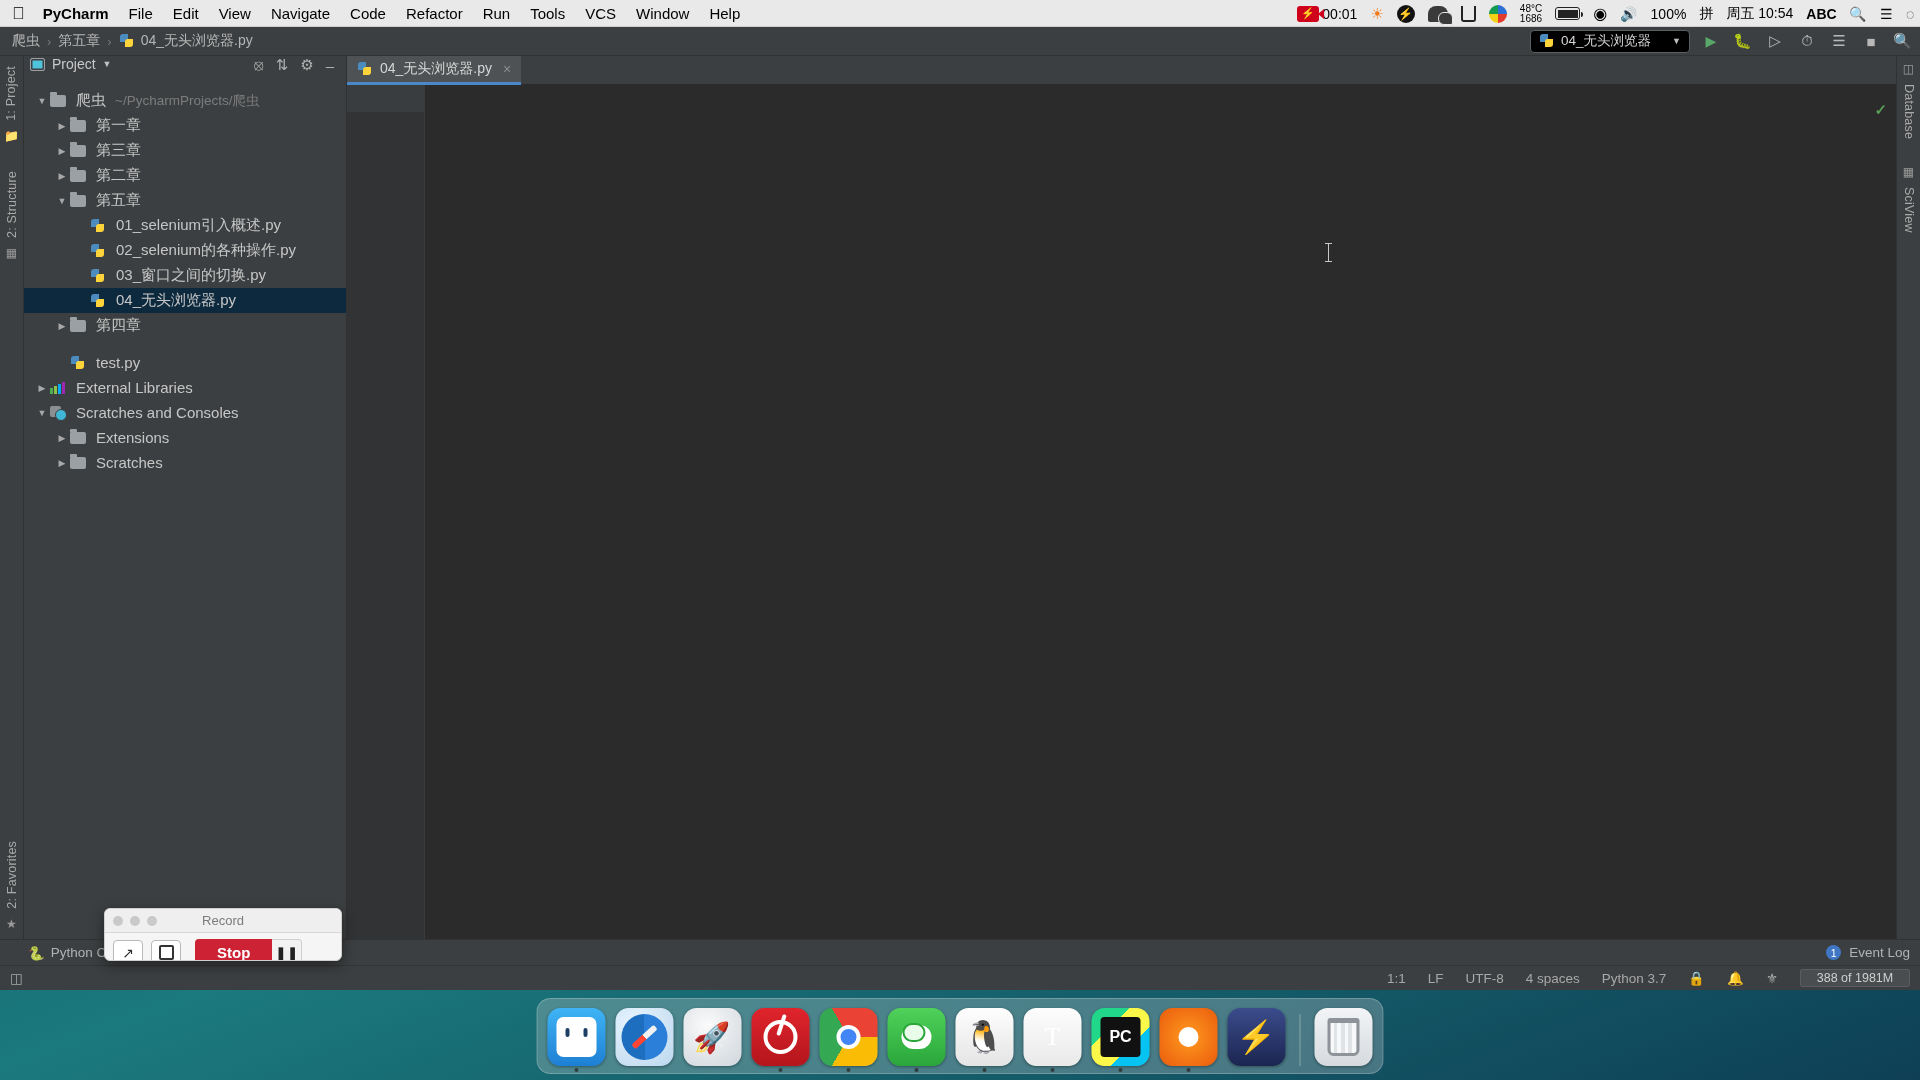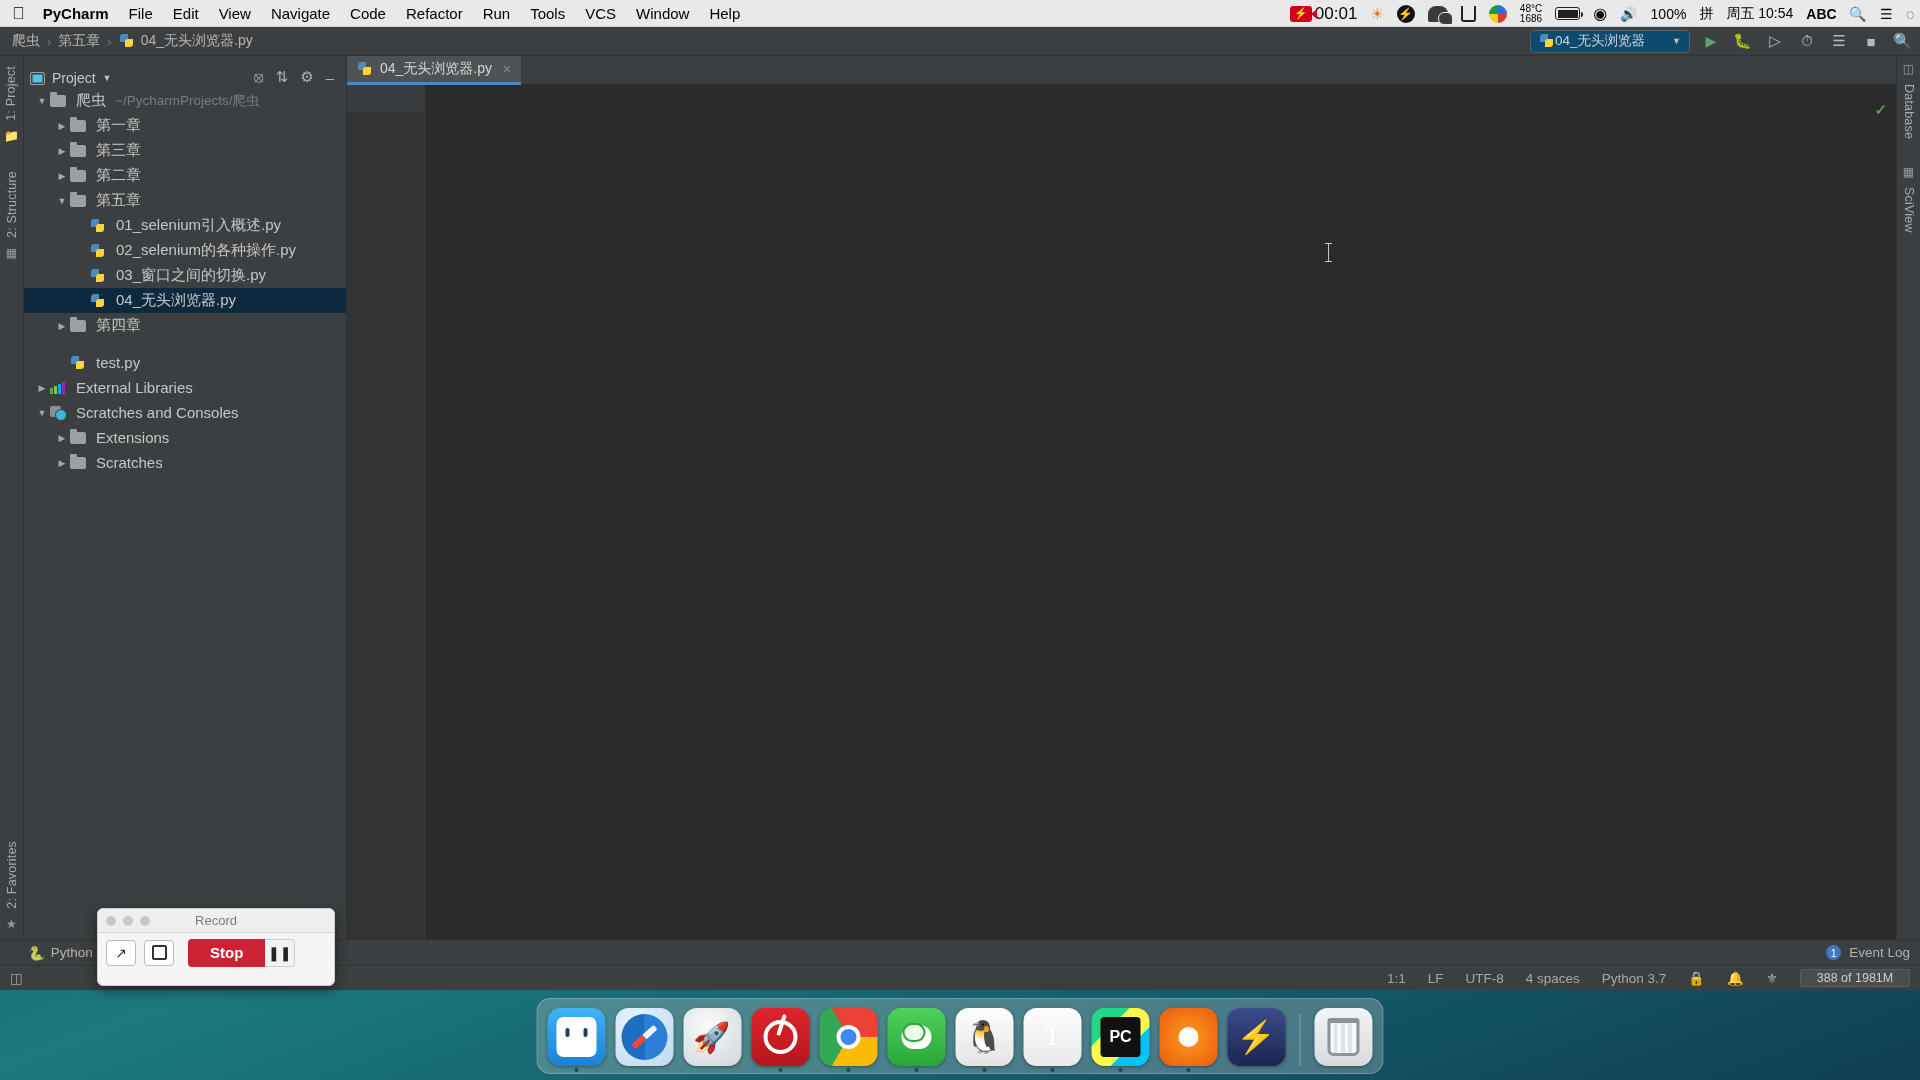--- a/index.html
+++ b/index.html
@@ -41,21 +41,21 @@
   }
   .rec-cam::after {
     content: ""; position: absolute; right: -5px; top: 3px;
     border-top: 5px solid transparent; border-bottom: 5px solid transparent;
     border-right: 6px solid #d0021b;
   }
   .rec-cam span {
     position: absolute; inset: 0; color: #fff; font-size: 11px;
     display: flex; align-items: center; justify-content: center; font-weight: bold;
   }
-  .rec-time { font-variant-numeric: tabular-nums; font-size: 17px; }
+  .rec-time { font-variant-numeric: tabular-nums; font-size: 14px; }
   .ico-sun { color: #f07818; font-size: 15px; }
   .ico-bolt {
     width: 18px; height: 18px; background: #111; border-radius: 50%;
     color: #fff; font-size: 12px; display: flex; align-items: center; justify-content: center;
   }
   .ico-wechat {
     width: 20px; height: 16px; background: #3a3a3a; border-radius: 8px 8px 8px 2px;
     position: relative;
   }
   .ico-wechat::after {
@@ -111,22 +111,22 @@
     height: 29px; background: #3c3f41; display: flex; align-items: center;
     padding: 0 8px; font-size: 14px; color: #b5b5b5; position: relative;
     border-bottom: 1px solid #323232;
   }
   .crumb { display: flex; align-items: center; gap: 6px; padding: 0 4px; }
   .crumb-sep { color: #777; margin: 0 3px; font-size: 13px; }
   .navbar-right {
     position: absolute; right: 6px; display: flex; align-items: center; gap: 10px;
   }
   .runcfg {
-    display: flex; align-items: center; 
-    background: #0c4a6e; border: 1px solid #5a5f62; border-radius: 4px;
+    display: flex; align-items: center; gap: 6px;
+    background: #000000; border: 1px solid #5a5f62; border-radius: 4px;
     height: 23px; padding: 0 8px; min-width: 160px; font-size: 13.5px; color: #d5d5d5;
   }
   .tb-ico { width: 22px; height: 22px; display: flex; align-items: center; justify-content: center; font-size: 15px; color: #b8b8b8; }
   .tb-run { color: #59a869; font-size: 14px; }
   .tb-debug { color: #9aa7b0; }
 
   
   .body { flex: 1; display: flex; min-height: 0; }
 
   .leftstrip, .rightstrip {
@@ -143,21 +143,21 @@
   .vlabel.rot180 { writing-mode: vertical-rl; transform: rotate(180deg); }
   .strip-item { display: flex; flex-direction: column; align-items: center; gap: 4px; margin-top: 6px; }
   .strip-icon { font-size: 12px; color: #9a9a9a; }
 
   
   .projectpanel {
     width: 323px; background: #3c3f41; display: flex; flex-direction: column;
     border-right: 1px solid #2f3133;
   }
   .pp-head {
-    height: 30px; display: flex; align-items: flex-end; padding: 0 6px;
+    height: 30px; display: flex; align-items: flex-start; padding: 0 6px;
     font-size: 14px; color: #c9c9c9; gap: 12px;
   }
   .pp-title { display: flex; align-items: center; gap: 7px; }
   .pp-sqicon {
     width: 15px; height: 13px; border: 1.6px solid #9aa0a6; border-radius: 2px;
     background: #4fc3d9; box-shadow: inset 0 0 0 1.5px #3c3f41;
   }
   .caret-down { font-size: 9px; color: #c0c0c0; }
   .pp-actions { margin-left: auto; display: flex; align-items: center; gap: 12px; padding-right: 6px; }
   .pp-act { font-size: 15px; color: #b0b0b0; }
@@ -252,21 +252,21 @@
   }
   .sb-msg { margin-left: 8px; color: #a8a8a8; }
   .sb-right { margin-left: auto; display: flex; align-items: center; gap: 22px; }
   .memgauge {
     background: #4a4d4f; border: 1px solid #5a5d5f; border-radius: 2px;
     padding: 1px 8px; font-size: 12.5px; color: #cfcfcf; min-width: 110px; text-align: center;
   }
 
   
   .recwin {
-    position: absolute; left: 97px; top: 908px; width: 238px; height: 78px;
+    position: absolute; left: 104px; top: 908px; width: 238px; height: 53px;
     background: #f5f5f5; border-radius: 6px; box-shadow: 0 4px 14px rgba(0,0,0,.45);
     overflow: hidden; border: 1px solid #cfcfcf;
   }
   .recwin-title {
     height: 24px; background: #efefef; display: flex; align-items: center;
     border-bottom: 1px solid #d7d7d7; position: relative;
   }
   .recwin-title .dots { position: absolute; left: 8px; display: flex; gap: 7px; }
   .recwin-title .dots i { width: 10px; height: 10px; border-radius: 50%; background: #c9c9c9; display: block; }
   .recwin-title span { width: 100%; text-align: center; font-size: 13px; color: #7c7c7c; }

